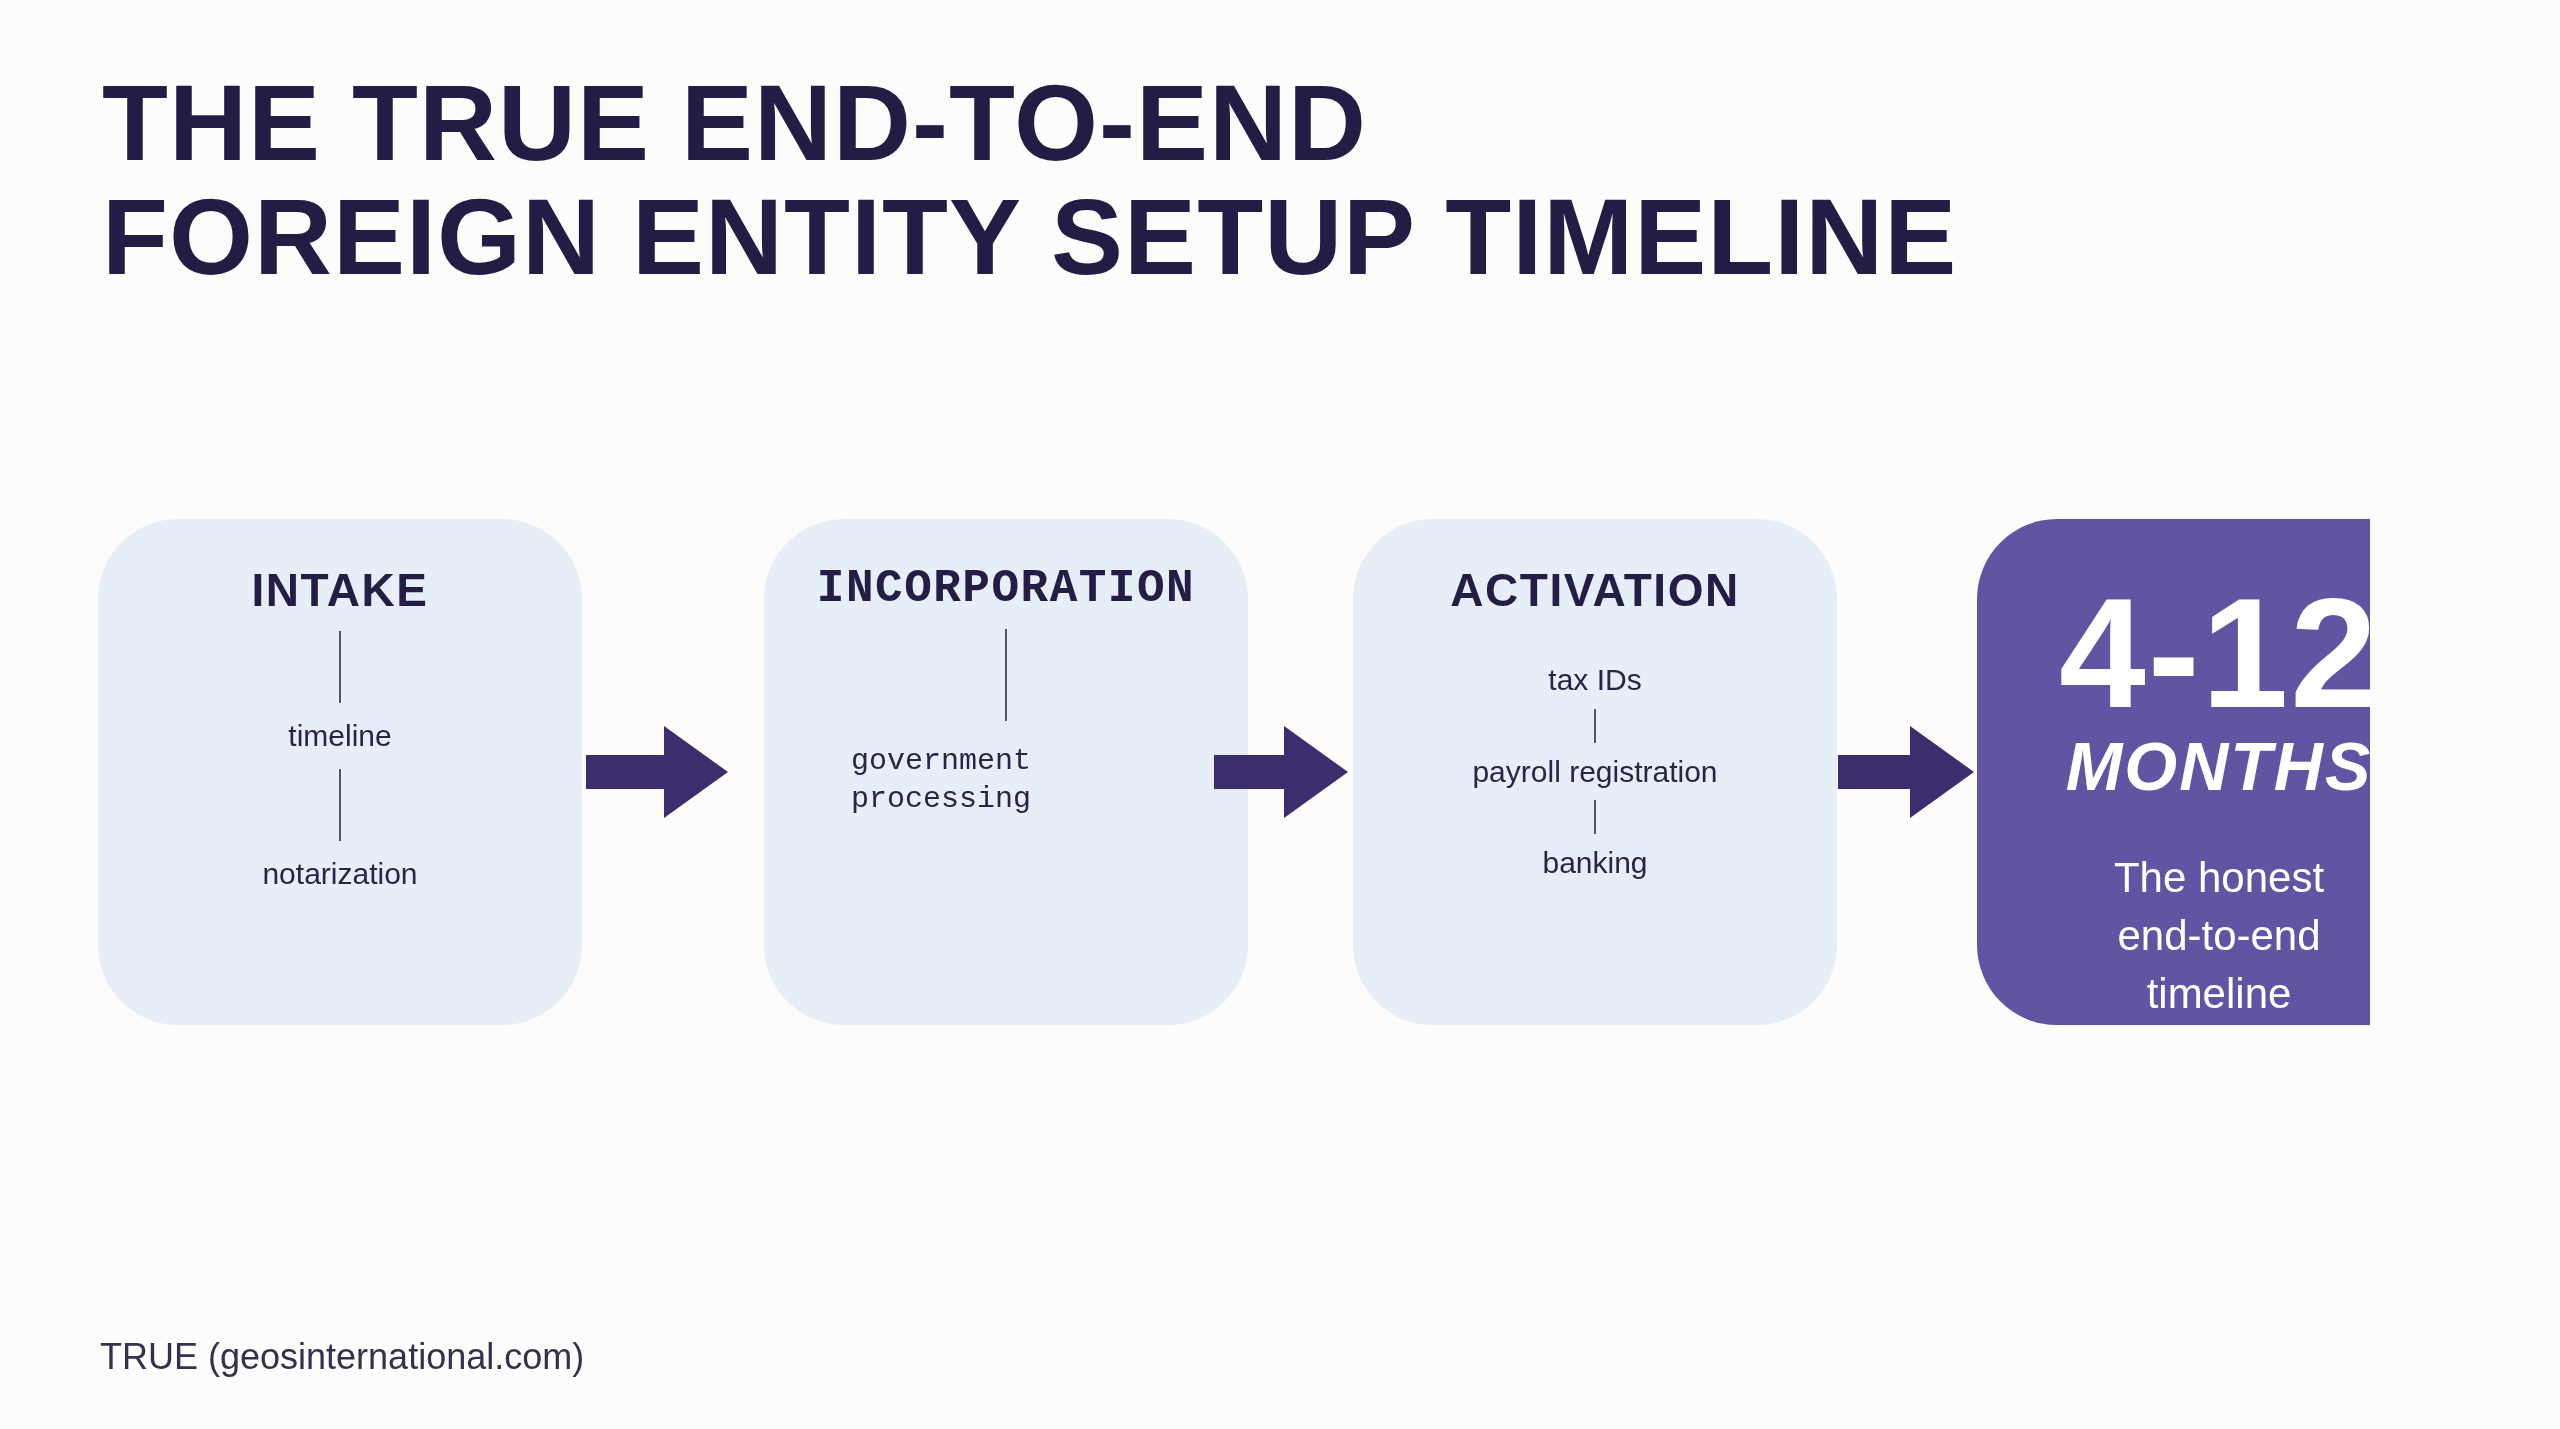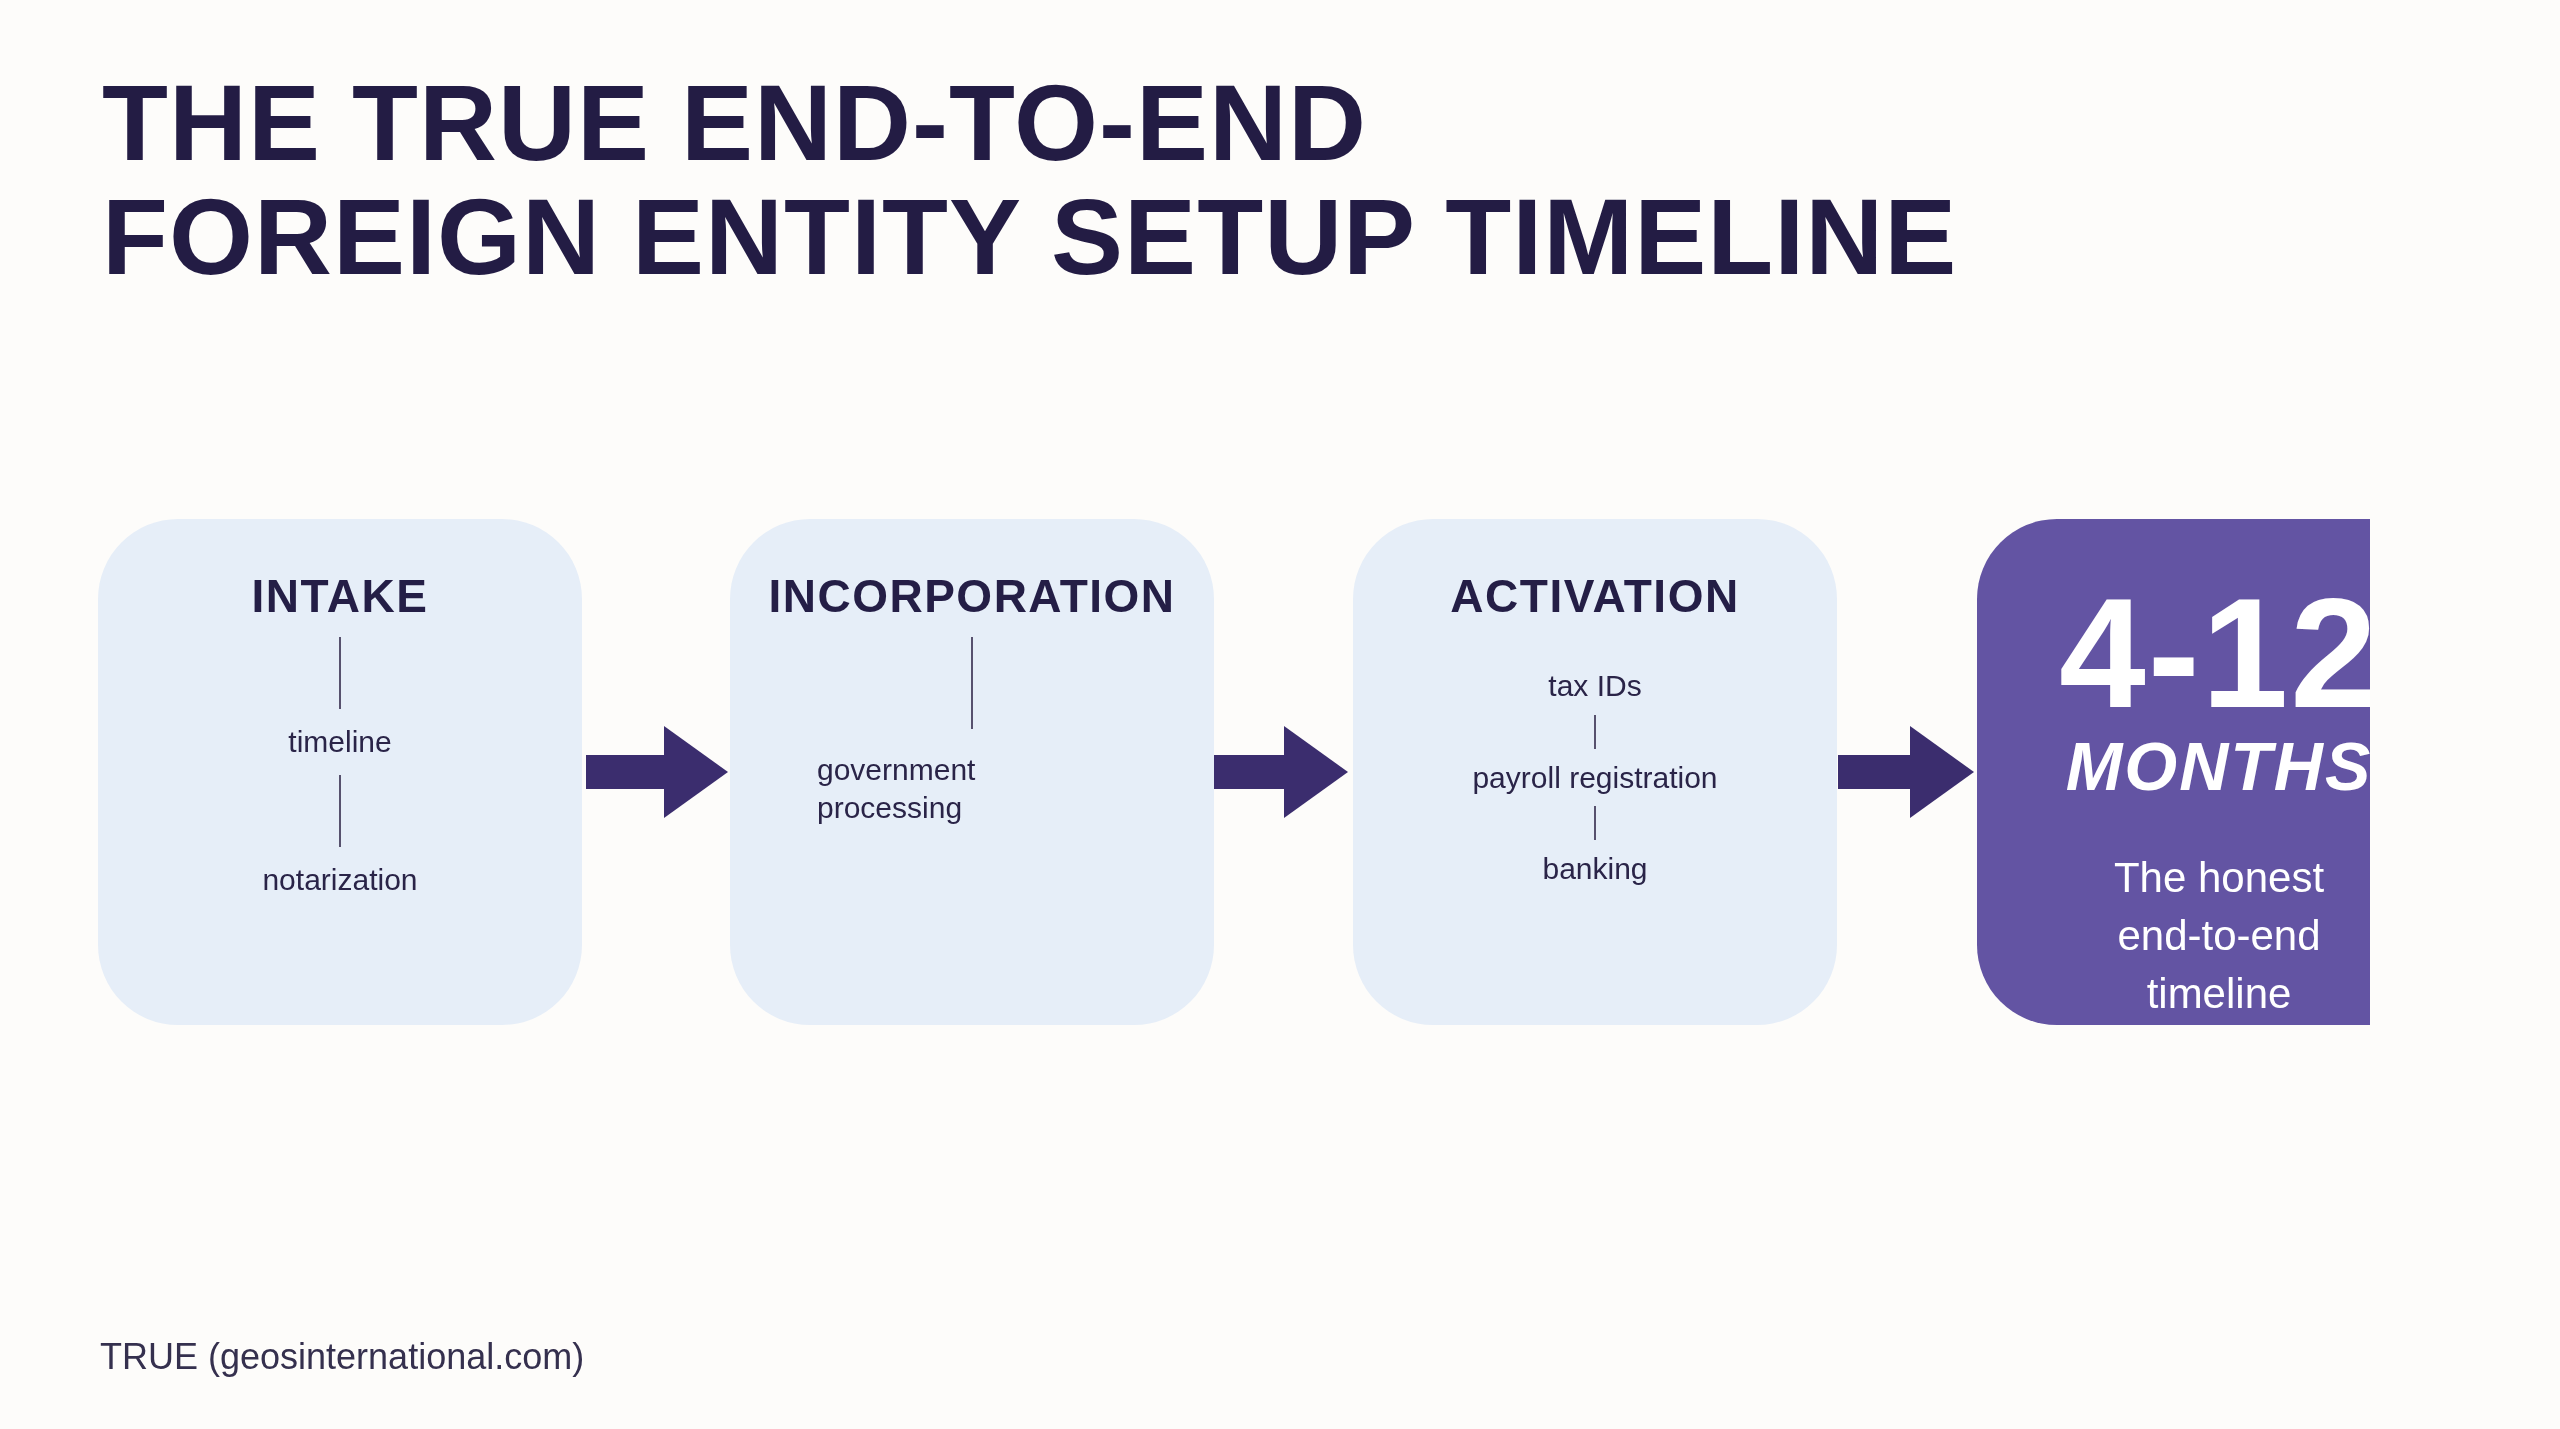--- a/index.html
+++ b/index.html
@@ -37,30 +37,29 @@
     background: #e6eef8;
     border-radius: 80px;
     display: flex;
     flex-direction: column;
     align-items: center;
     box-sizing: border-box;
     padding-top: 44px;
     color: #2a2448;
   }
   .step-box.pos-0 { left: 98px; }
-  .step-box.pos-1 { left: 730px; }
+  .step-box.pos-1 { left: 764px; font-family: Liberation Mono, monospace; }
   .step-box.pos-2 { left: 1353px; }
 
   .step-title {
     font-size: 46px;
     font-weight: bold;
     color: #241e46;
     letter-spacing: 1.5px;
     text-align: center;
-    margin-top: 6px;
   }
   .step-item {
     font-size: 30px;
     line-height: 1.25;
     text-align: left;
     max-width: 310px;
     color: #2a2448;
   }
   .vline {
     width: 2px;

